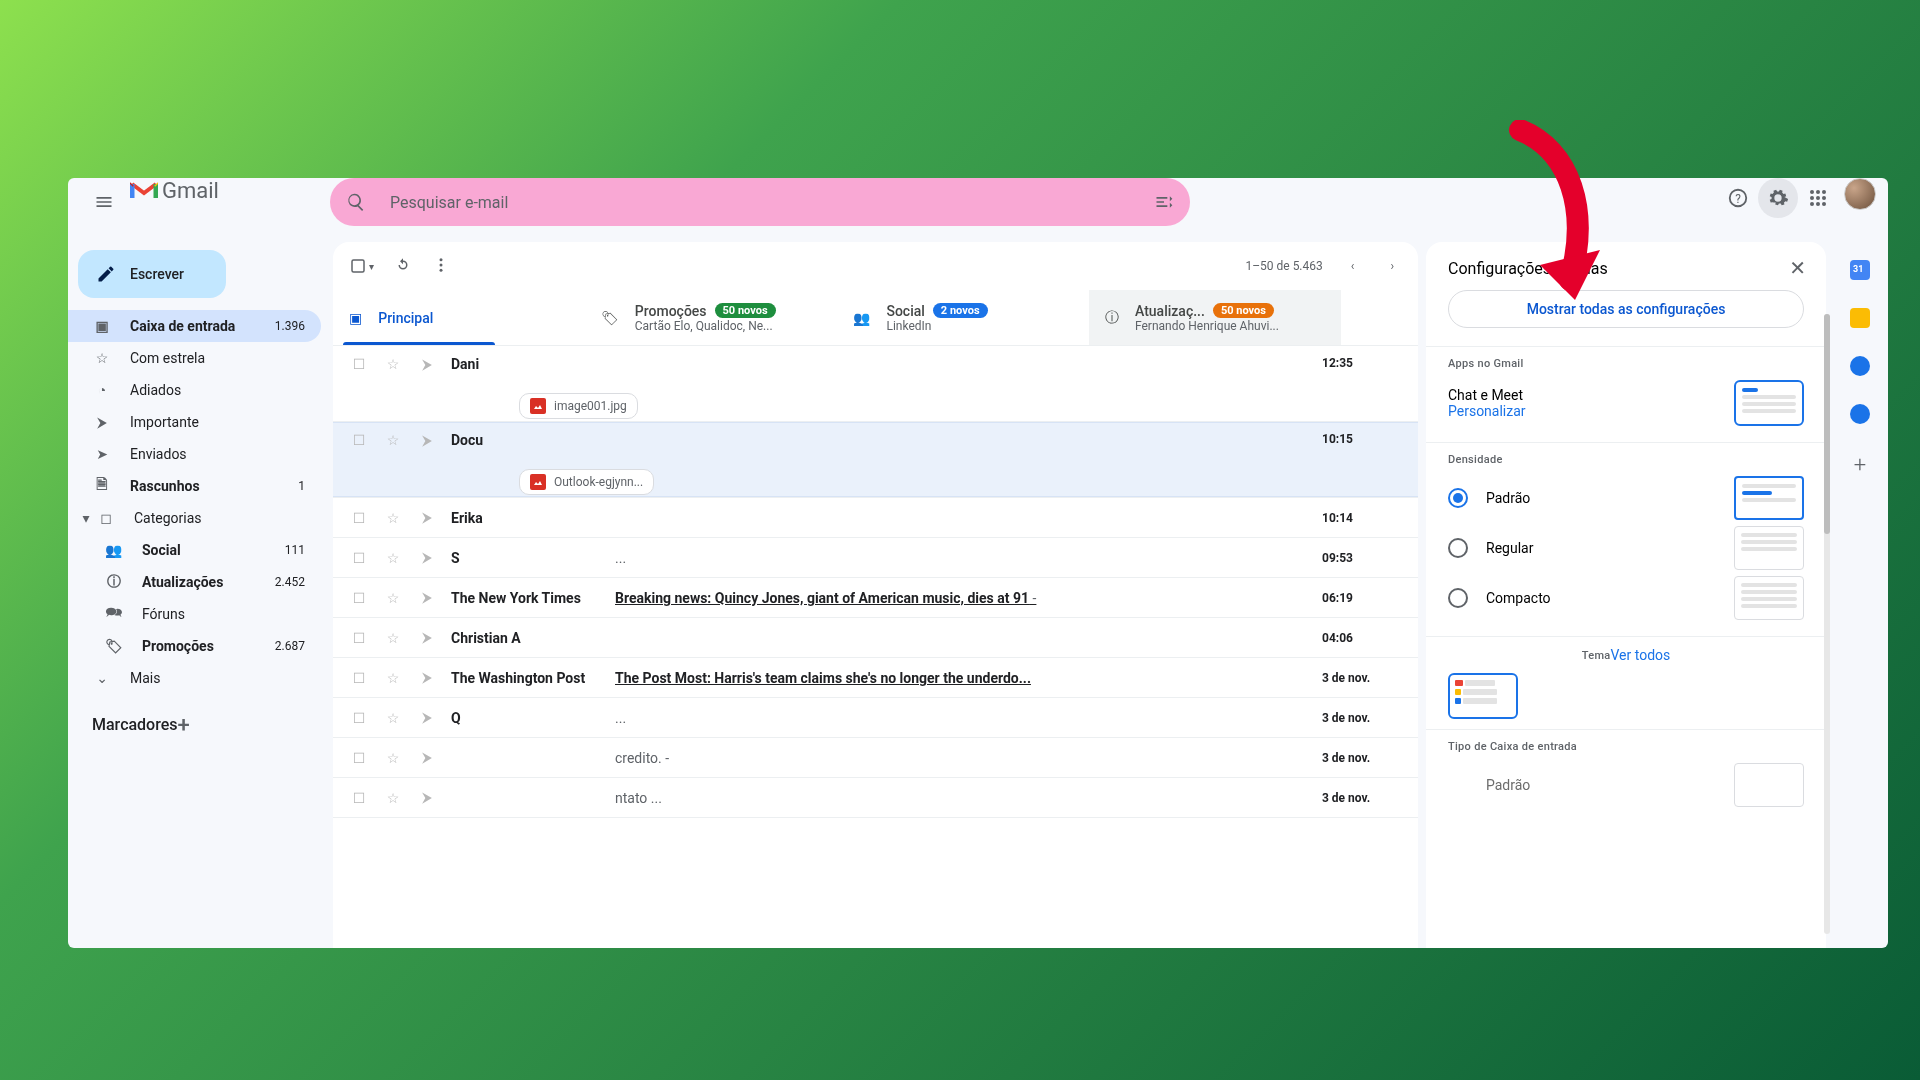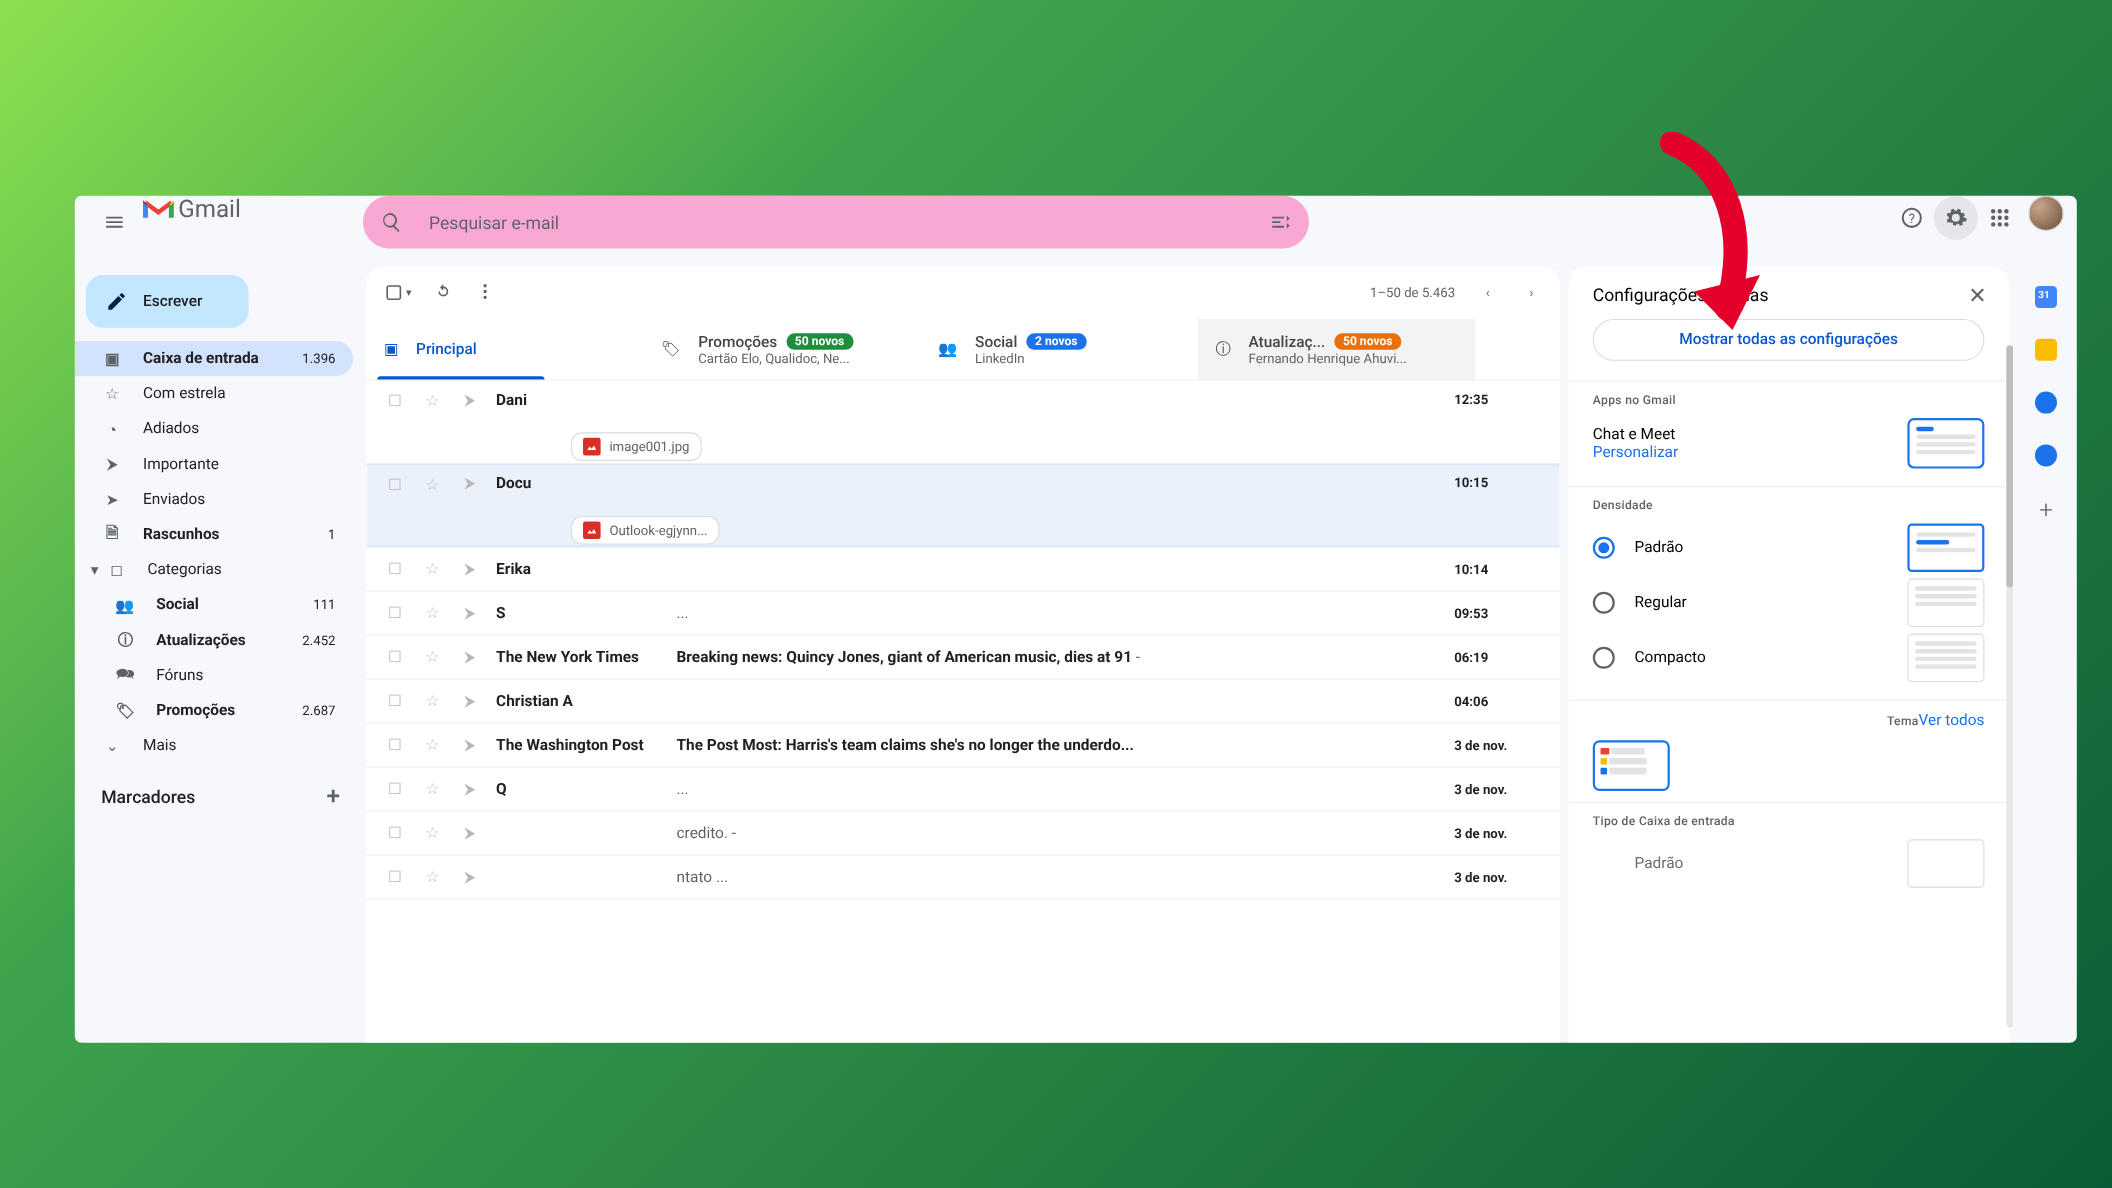--- a/index.html
+++ b/index.html
@@ -50,21 +50,21 @@
     border-radius: 0 16px 16px 0; margin-right:12px;
   }
   .navitem .nicon { width:20px; display:flex; justify-content:center; color:#5f6368; }
   .navitem .nlabel { margin-left:18px; flex:1; }
   .navitem .ncount { font-size:12px; color:#5f6368; }
   .navitem.sel { background:#d3e3fd; font-weight:700; }
   .navitem.sel .ncount { font-weight:400; color:#202124; }
   .navitem.bold { font-weight:700; }
   .navitem.bold .ncount { color:#202124; font-weight:400; }
   .navitem.sub { padding-left: 36px; }
-  .markhead { display:flex; align-items:center; justify-content:space-between; padding: 18px 24px 0 24px; font-size:16px; font-weight:500;}
+  .markhead { display:flex; align-items:center; padding: 18px 24px 0 24px; font-size:16px; font-weight:500;}
 
   
   .main { flex:1; background:#fff; border-radius:16px 16px 0 0; margin: 0 8px 0 0; display:flex; flex-direction:column; overflow:hidden; position:relative;}
   .toolbar { height:48px; display:flex; align-items:center; padding: 0 16px; gap:20px; color:#5f6368; font-size:12px;}
   .toolbar .sel-cb { display:flex; align-items:center; gap:2px;}
   .toolbar .spacer { flex:1; }
   .toolbar .range { font-size:12px; }
   .tabs { height:56px; display:flex; border-bottom:1px solid #eceff1; }
   .tab { flex:0 0 252px; display:flex; align-items:center; gap:16px; padding:0 16px; font-size:14px; color:#444746; position:relative;}
   .tab .ticon { color:#444746; }
@@ -82,21 +82,21 @@
 
   .list { flex:1; overflow-y:auto; }
   .row { height:40px; display:flex; align-items:center; padding: 0 16px; gap:14px; font-size:14px; border-bottom:1px solid #eceff1; color:#202124;}
   .row.tall { height:76px; align-items:flex-start; padding-top:10px; flex-wrap:wrap; }
   .row.tall .attach-line { width:100%; padding-left:170px; margin-top:4px;}
   .row.hover { background:#eaf1fb; box-shadow: inset 0 -1px 0 #d7e3f5, inset 0 1px 0 #d7e3f5; }
   .row .cb, .row .star, .row .imp { color:#b7b7b7; width:20px; text-align:center;}
   .row .sender { width:150px; font-weight:700; white-space:nowrap; overflow:hidden; text-overflow:ellipsis;}
   .row .subject { flex:1; white-space:nowrap; overflow:hidden; text-overflow:ellipsis; }
   .row .subject .snip { color:#5f6368; font-weight:400;}
-  .row .subject.bold { font-weight:700; }
+  .row .subject.bold { font-weight:700;text-decoration:underline; }
   .row .time { width:80px; font-size:12px; font-weight:700;}
   .chip { display:inline-flex; align-items:center; gap:8px; border:1px solid #dadce0; border-radius:10px; padding:4px 10px; font-size:12px; color:#5f6368; background:#fff;}
   .chip .cimg { width:16px;height:16px;background:#d93025;border-radius:2px; display:flex;align-items:center;justify-content:center;}
 
   
   .settings { width: 400px; background:#fff; border-radius:16px 16px 0 0; margin-right:6px; display:flex; flex-direction:column; padding: 14px 0 0 0;}
   .settings .shdr { display:flex; align-items:center; padding:0 20px 10px 22px; font-size:16px;}
   .settings .shdr .sx { margin-left:auto; font-size:20px; color:#5f6368;}
   .allbtn { margin: 0 22px 18px 22px; height:38px; border:1px solid #dadce0; border-radius:19px; display:flex;align-items:center;justify-content:center; color:#0b57d0; font-size:14px; font-weight:500;}
   .section { padding: 10px 22px; border-top:1px solid #eceff1; }
@@ -104,21 +104,21 @@
   .srow { display:flex; align-items:center; justify-content:space-between; font-size:14px; margin:6px 0;}
   .link { color:#1a73e8; font-size:14px; }
   .radio { width:20px;height:20px;border:2px solid #5f6368;border-radius:50%; display:inline-flex;align-items:center;justify-content:center; margin-right:18px;}
   .radio.on { border-color:#1a73e8; }
   .radio.on::after { content:''; width:10px;height:10px;background:#1a73e8;border-radius:50%; }
   .dopt { display:flex; align-items:center; margin:12px 0;}
   .thumb { width:70px;height:46px;border:1px solid #dadce0;border-radius:6px; background:#fff; display:flex;flex-direction:column; padding:6px; gap:3px;}
   .thumb.sel { border:2px solid #1a73e8; }
   .thumb .tline { height:4px; background:#e3e3e3; border-radius:2px; }
   .thumb .tline.b { background:#1a73e8; width:30%; }
-  .themeChipRow{display:flex; align-items:center; justify-content:flex-end;}
+  .themeChipRow{display:flex; align-items:center; justify-content:center;}
   .themechip{width:70px;height:46px;border:2px solid #1a73e8;border-radius:6px;background:#fff;display:flex;flex-direction:column;padding:5px;gap:3px;}
   .themechip .h{height:6px;display:flex;gap:2px;} .themechip .h span{height:6px;border-radius:1px;}
   .dthumb { width:70px;height:44px;border:1px solid #dadce0;border-radius:4px; background:#fff; padding:6px 6px; display:flex;flex-direction:column;gap:3px;}
   .dthumb.sel{border:2px solid #1a73e8;}
   .dthumb .l{height:4px;background:#e3e3e3;border-radius:2px;}
   .dthumb .l.s{width:55%;}
 
   
   .rail { width:56px; display:flex; flex-direction:column; align-items:center; gap:28px; padding-top:18px;}
   .railicon { width:20px;height:20px;border-radius:4px; }

